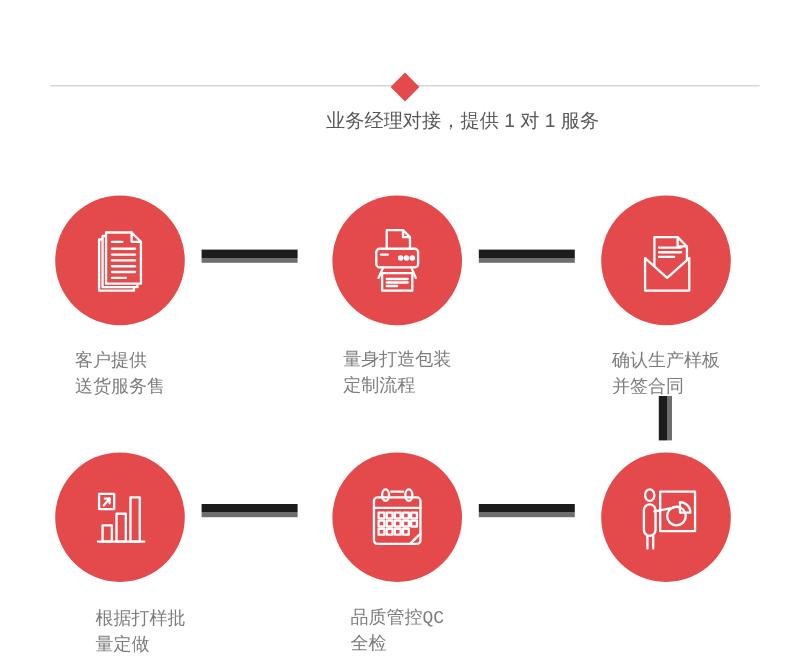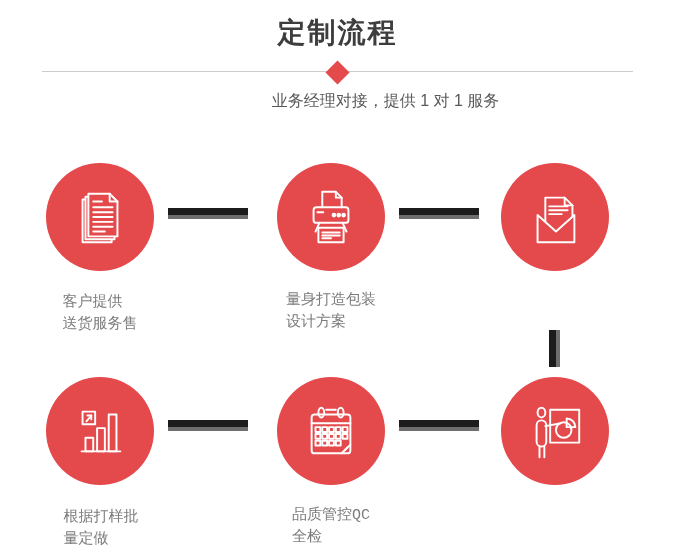--- a/index.html
+++ b/index.html
@@ -18,32 +18,31 @@
   .caption{position:absolute;width:170px;display:flex;justify-content:center;}
   .caption .cap-inner{text-align:left;font-size:15px;line-height:22px;color:#7c7c7c;}
   .hconn{position:absolute;width:80px;height:11px;
          background:linear-gradient(to bottom,#1c1c1c 0 63%,#6e6e6e 63% 100%);}
   .vconn{position:absolute;width:11px;height:37px;
          background:linear-gradient(to right,#1c1c1c 0 63%,#6e6e6e 63% 100%);}
   
   .c1{top:163px;left:46px;}  .c2{top:163px;left:277px;}  .c3{top:163px;left:501px;}
   .c4{top:377px;left:46px;}  .c5{top:377px;left:277px;}  .c6{top:377px;left:501px;}
   .t1{top:290px;left:15px;}  .t2{top:290px;left:246px;font-family:Liberation Mono, monospace;}  .t3{top:290px;left:470px;}
-  .t4{top:505px;left:16px;}  .t5{top:505px;left:246px;font-family:Liberation Mono, monospace;}  .t6{top:505px;left:470px;}
+  .t4{top:505px;left:32px;}  .t5{top:505px;left:246px;font-family:Liberation Mono, monospace;}  .t6{top:505px;left:470px;}
   .h1{top:208px;left:168px;} .h2{top:208px;left:399px;}
   .h3{top:420px;left:168px;} .h4{top:420px;left:399px;}
   .v1{top:330px;left:549px;}
   .icon{stroke:#fff;fill:none;stroke-width:2;stroke-linecap:round;stroke-linejoin:round;}
 </style>
 </head>
 <body>
 
 <div class="page">
 
-  <div class="title">定制流程</div>
   <div class="divider-line"></div>
   <div class="diamond accent-bg" style="background: rgb(228, 73, 75);"></div>
   <div class="subtitle">业务经理对接，提供 1 对 1 服务</div>
 
   <div class="hconn h1"></div>
   <div class="hconn h2"></div>
   <div class="hconn h3"></div>
   <div class="hconn h4"></div>
   <div class="vconn v1"></div>
 
@@ -79,32 +78,36 @@
       <line x1="20" y1="38" x2="16" y2="47"></line>
       <line x1="44" y1="38" x2="48" y2="47"></line>
       <rect x="19" y="43" width="26" height="15"></rect>
       <line x1="23" y1="48" x2="41" y2="48"></line>
       <line x1="23" y1="51" x2="41" y2="51"></line>
       <line x1="23" y1="54" x2="32" y2="54"></line>
     </svg>
   </div>
   <div class="caption t2">
     <div class="cap-inner"><span>量身打造包装</span><br>
-    <span>设计方案</span></div>
+    <span>定制流程</span></div>
   </div>
 
   <div class="circle accent-bg c3" style="background: rgb(228, 73, 75);">
     <svg class="icon" width="62" height="62" viewBox="0 0 64 64">
       <path d="M22 40 L22 12 L42 12 L50 20 L50 40"></path>
       <path d="M42 12 L42 20 L50 20"></path>
       <line x1="26" y1="21" x2="45" y2="21"></line>
       <line x1="26" y1="25" x2="45" y2="25"></line>
       <line x1="26" y1="29" x2="39" y2="29"></line>
       <path class="env-front" d="M14 30 L33 47 L52 30 L52 58 L14 58 Z" fill="#e4494b"></path>
     </svg>
+  </div>
+  <div class="caption t3">
+    <div class="cap-inner"><span>确认生产样板</span><br>
+    <span>并签合同</span></div>
   </div>
 
   <div class="circle accent-bg c4" style="background: rgb(228, 73, 75);">
     <svg class="icon" width="62" height="62" viewBox="0 0 64 64">
       <line x1="13" y1="53" x2="53" y2="53"></line>
       <rect x="17" y="39" width="8" height="14"></rect>
       <rect x="29" y="29" width="8" height="24"></rect>
       <rect x="41" y="15" width="8" height="38"></rect>
       <rect x="14" y="12" width="13" height="13"></rect>
       <line x1="18" y1="22" x2="23" y2="16"></line>

